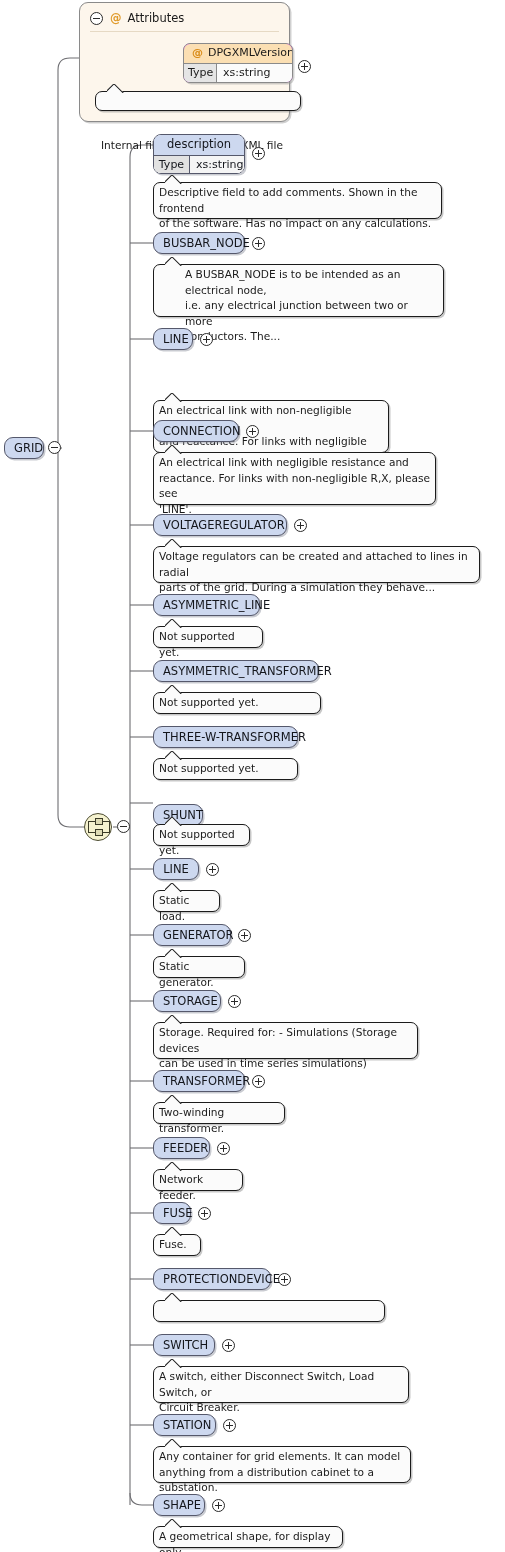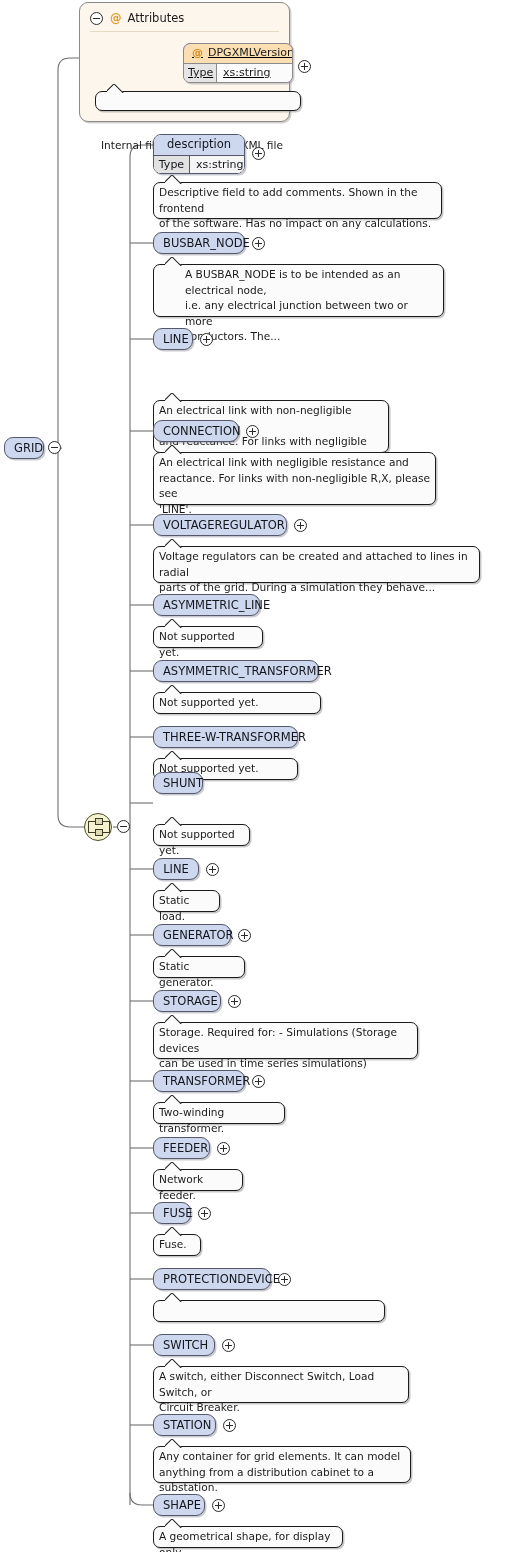--- a/index.html
+++ b/index.html
@@ -110,21 +110,20 @@
     height:1px;background:#e6d9c4;
   }
   .attr-card{
     position:absolute;
     box-sizing:border-box;
     border:1px solid #8a8a8a;
     border-radius:7px;
     box-shadow:1.5px 1.5px 0 rgba(150,150,150,0.45);
     overflow:hidden;
     background:#d946ef;
-    text-decoration:underline;
   }
   .attr-card .name{
     height:19px;line-height:18px;
     background:#fbdfb3;
     border-bottom:1px solid #8a8a8a;
     font-size:11px;color:#1b1b1b;
     padding-left:8px;
     white-space:nowrap;
   }
   .attr-card .name .at{color:#d98b17;font-weight:bold;margin-right:5px;}
@@ -289,21 +288,21 @@
       <div class="elembox" style="left: 153px; top: 514px; width: 134px;"><span>VOLTAGEREGULATOR</span></div>
       <div class="toggle plus" style="left: 294px; top: 519px;"></div>
       <div class="docbox" style="left: 153px; top: 546px; width: 327px; height: 37px;"><span class="notch"></span><span>Voltage regulators can be created and attached to lines in radial
 parts of the grid. During a simulation they behave...</span></div>
       <div class="elembox" style="left: 153px; top: 594px; width: 107px;"><span>ASYMMETRIC_LINE</span></div>
       <div class="docbox" style="left: 153px; top: 626px; width: 110px; height: 21.5px;"><span class="notch"></span><span>Not supported yet.</span></div>
       <div class="elembox" style="left: 153px; top: 660px; width: 166px;"><span>ASYMMETRIC_TRANSFORMER</span></div>
       <div class="docbox" style="left: 153px; top: 692px; width: 168px; height: 21.5px;"><span class="notch"></span><span>Not supported yet.</span></div>
       <div class="elembox" style="left: 153px; top: 726px; width: 145px;"><span>THREE-W-TRANSFORMER</span></div>
       <div class="docbox" style="left: 153px; top: 758px; width: 145px; height: 21.5px;"><span class="notch"></span><span>Not supported yet.</span></div>
-      <div class="elembox" style="left: 153px; top: 772px; width: 50px;"><span>SHUNT</span></div>
+      <div class="elembox" style="left: 153px; top: 804px; width: 50px;"><span>SHUNT</span></div>
       <div class="docbox" style="left: 153px; top: 824px; width: 97px; height: 21.5px;"><span class="notch"></span><span>Not supported yet.</span></div>
       <div class="elembox" style="left: 153px; top: 858px; width: 46px;"><span>LINE</span></div>
       <div class="toggle plus" style="left: 206px; top: 863px;"></div>
       <div class="docbox" style="left: 153px; top: 890px; width: 67px; height: 21.5px;"><span class="notch"></span><span>Static load.</span></div>
       <div class="elembox" style="left: 153px; top: 924px; width: 78px;"><span>GENERATOR</span></div>
       <div class="toggle plus" style="left: 238px; top: 929px;"></div>
       <div class="docbox" style="left: 153px; top: 956px; width: 92px; height: 21.5px;"><span class="notch"></span><span>Static generator.</span></div>
       <div class="elembox" style="left: 153px; top: 990px; width: 68px;"><span>STORAGE</span></div>
       <div class="toggle plus" style="left: 228px; top: 995px;"></div>
       <div class="docbox" style="left: 153px; top: 1022px; width: 265px; height: 37px;"><span class="notch"></span><span>Storage. Required for: - Simulations (Storage devices

